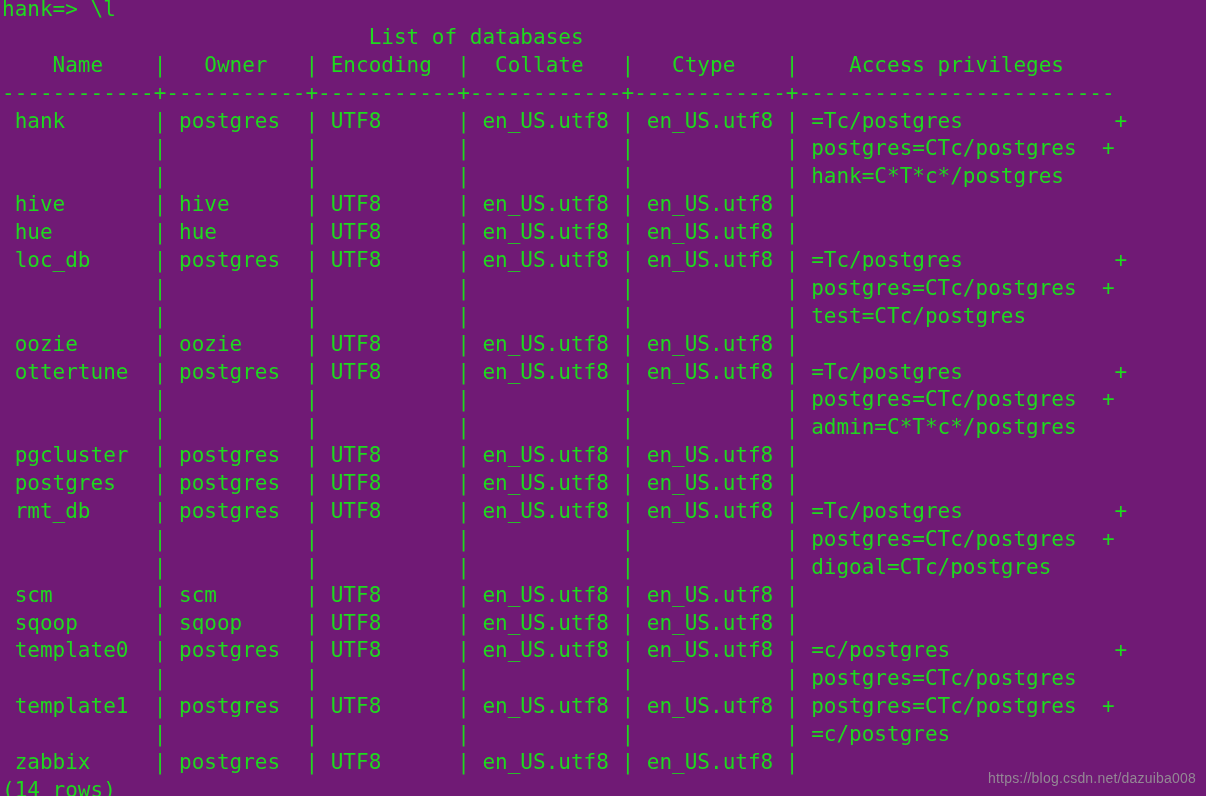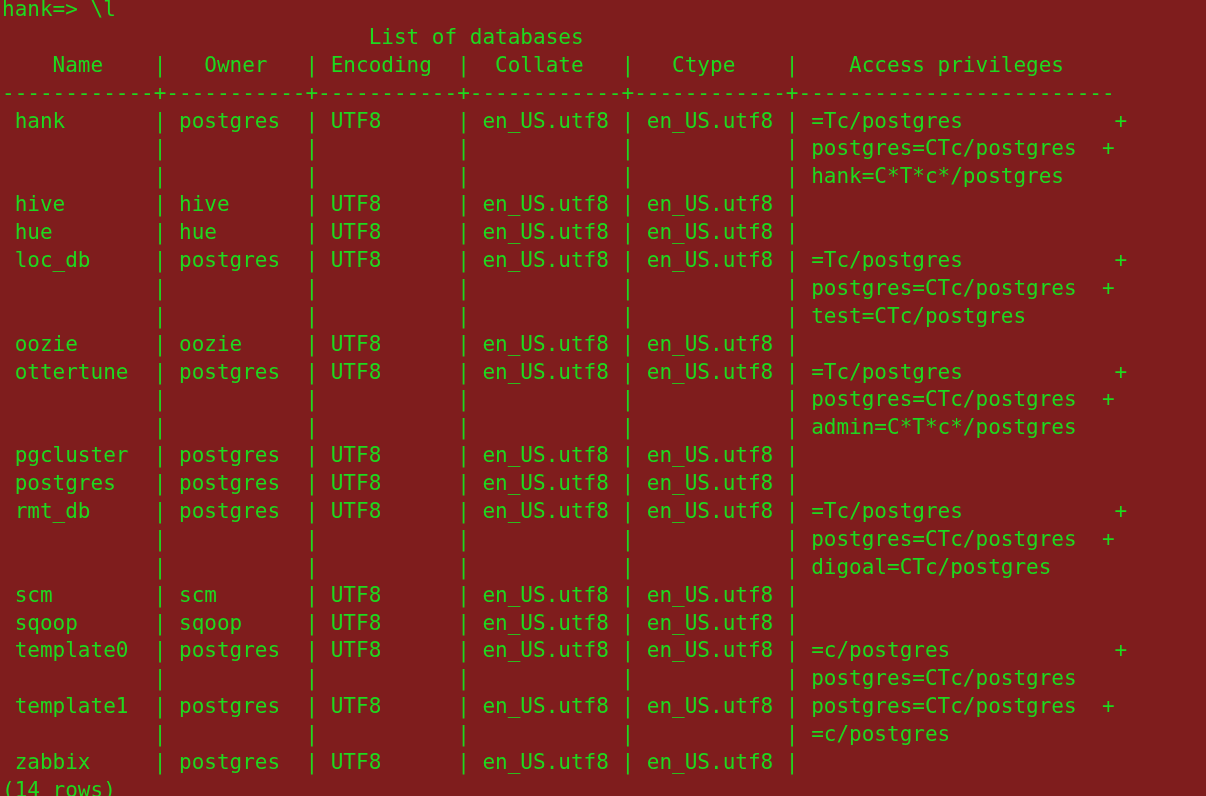--- a/index.html
+++ b/index.html
@@ -13,21 +13,21 @@
     overflow: hidden;
     position: relative;
     font-family: "DejaVu Sans Mono", "Liberation Mono", monospace;
   }
   #terminal {
     position: absolute;
     left: 0;
     top: 0;
     width: 1206px;
     height: 796px;
-    background: #7f1d1d;
+    background: #701a75;
     color: #1fd81f;
     font-family: "DejaVu Sans Mono", "Liberation Mono", monospace;
     font-size: 21px;
     line-height: 27.9px;
     letter-spacing: 0px;
     white-space: pre;
     overflow: hidden;
     padding: 0;
     box-sizing: border-box;
   }
@@ -57,13 +57,14 @@
     opacity: 0.85;
     white-space: pre;
     letter-spacing: 0.2px;
   }
 </style>
 </head>
 <body>
 
 <div id="terminal">
   <div id="screen-text"><div class="term-line">hank=&gt; \l</div><div class="term-line">                             List of databases</div><div class="term-line">    Name    |   Owner   | Encoding  |  Collate   |   Ctype    |    Access privileges</div><div class="term-line">------------+-----------+-----------+------------+------------+-------------------------</div><div class="term-line"> hank       | postgres  | UTF8      | en_US.utf8 | en_US.utf8 | =Tc/postgres            +</div><div class="term-line">            |           |           |            |            | postgres=CTc/postgres  +</div><div class="term-line">            |           |           |            |            | hank=C*T*c*/postgres</div><div class="term-line"> hive       | hive      | UTF8      | en_US.utf8 | en_US.utf8 |</div><div class="term-line"> hue        | hue       | UTF8      | en_US.utf8 | en_US.utf8 |</div><div class="term-line"> loc_db     | postgres  | UTF8      | en_US.utf8 | en_US.utf8 | =Tc/postgres            +</div><div class="term-line">            |           |           |            |            | postgres=CTc/postgres  +</div><div class="term-line">            |           |           |            |            | test=CTc/postgres</div><div class="term-line"> oozie      | oozie     | UTF8      | en_US.utf8 | en_US.utf8 |</div><div class="term-line"> ottertune  | postgres  | UTF8      | en_US.utf8 | en_US.utf8 | =Tc/postgres            +</div><div class="term-line">            |           |           |            |            | postgres=CTc/postgres  +</div><div class="term-line">            |           |           |            |            | admin=C*T*c*/postgres</div><div class="term-line"> pgcluster  | postgres  | UTF8      | en_US.utf8 | en_US.utf8 |</div><div class="term-line"> postgres   | postgres  | UTF8      | en_US.utf8 | en_US.utf8 |</div><div class="term-line"> rmt_db     | postgres  | UTF8      | en_US.utf8 | en_US.utf8 | =Tc/postgres            +</div><div class="term-line">            |           |           |            |            | postgres=CTc/postgres  +</div><div class="term-line">            |           |           |            |            | digoal=CTc/postgres</div><div class="term-line"> scm        | scm       | UTF8      | en_US.utf8 | en_US.utf8 |</div><div class="term-line"> sqoop      | sqoop     | UTF8      | en_US.utf8 | en_US.utf8 |</div><div class="term-line"> template0  | postgres  | UTF8      | en_US.utf8 | en_US.utf8 | =c/postgres             +</div><div class="term-line">            |           |           |            |            | postgres=CTc/postgres</div><div class="term-line"> template1  | postgres  | UTF8      | en_US.utf8 | en_US.utf8 | postgres=CTc/postgres  +</div><div class="term-line">            |           |           |            |            | =c/postgres</div><div class="term-line"> zabbix     | postgres  | UTF8      | en_US.utf8 | en_US.utf8 |</div><div class="term-line">(14 rows)</div></div>
+  <div id="watermark">https://blog.csdn.net/dazuiba008</div>
 </div>
 
 </body></html>

